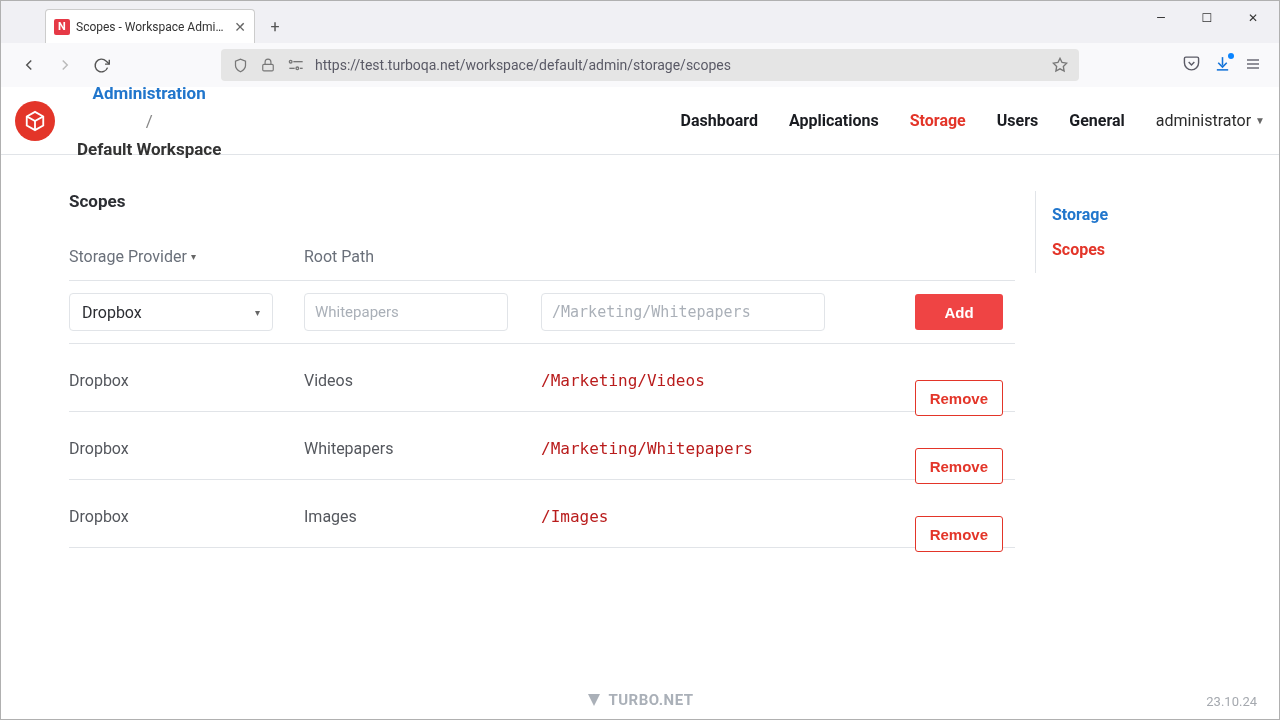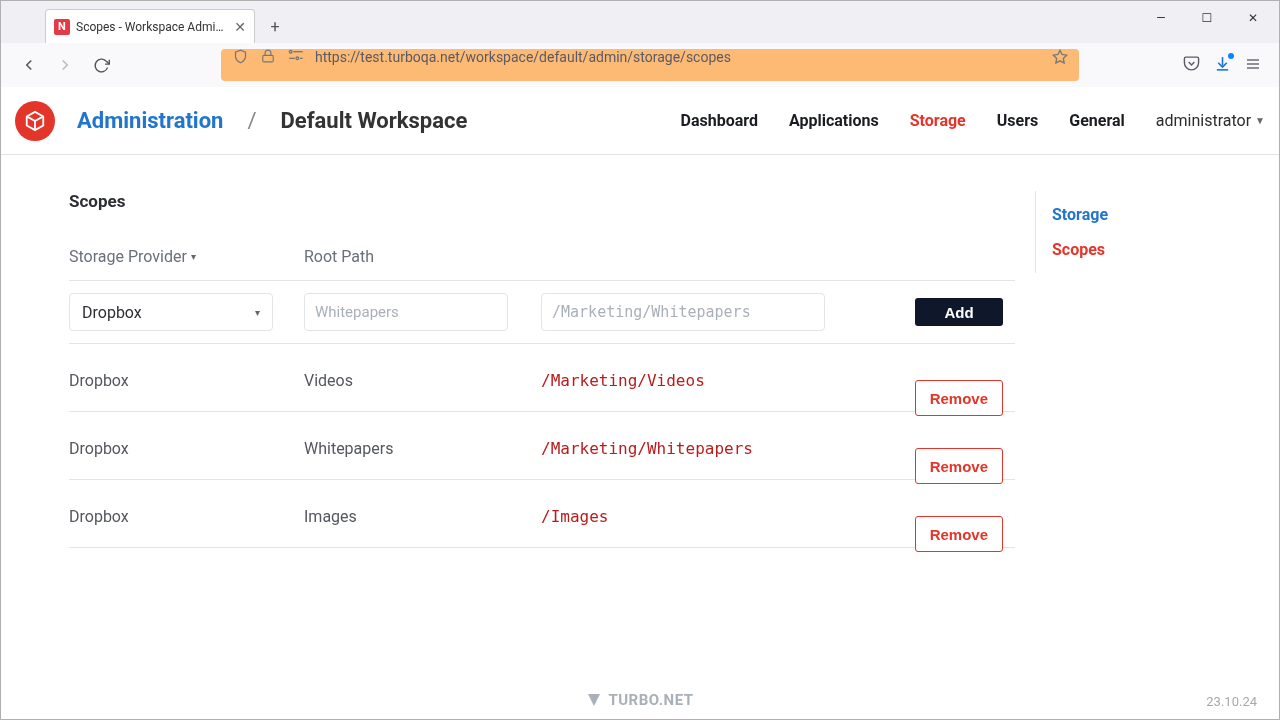--- a/index.html
+++ b/index.html
@@ -11,33 +11,33 @@
     .tab { width: 210px; height: 34px; background: #fff; border: 1px solid #ccc; border-bottom: none; border-radius: 4px 4px 0 0; display: flex; align-items: center; padding: 0 8px; font-size: 12px; color: #333; gap: 6px; }
     .tab-favicon { width: 16px; height: 16px; background: #e63946; border-radius: 2px; display: flex; align-items: center; justify-content: center; color: #fff; font-size: 11px; font-weight: bold; }
     .tab-title { flex: 1; overflow: hidden; white-space: nowrap; text-overflow: ellipsis; }
     .tab-close { font-size: 14px; color: #666; cursor: pointer; }
     .tab-new { width: 28px; height: 28px; display: flex; align-items: center; justify-content: center; font-size: 16px; color: #555; cursor: pointer; margin-left: 6px; margin-bottom: 3px; }
     .window-ctrls { position: absolute; right: 4px; top: 2px; display: flex; gap: 2px; }
     .window-btn { width: 44px; height: 30px; display: flex; align-items: center; justify-content: center; color: #333; font-size: 12px; cursor: pointer; }
     .addr-bar { height: 44px; display: flex; align-items: center; padding: 0 12px; gap: 4px; background: #f9f9fb; }
     .nav-btn { width: 32px; height: 32px; display: flex; align-items: center; justify-content: center; color: #555; border-radius: 4px; cursor: pointer; }
     .nav-btn.disabled { color: #bbb; }
-    .url-box { flex: 1; height: 32px; background: #fdba74; border-radius: 4px; display: flex; padding: 0 10px; gap: 10px; margin: 0 100px 0 100px; color: #5a5a66; font-size: 14px; }
+    .url-box { flex: 1; height: 32px; background: #e5e5e5; border-radius: 4px; display: flex; align-items: center; padding: 0 10px; gap: 10px; margin: 0 100px 0 100px; color: #5a5a66; font-size: 14px; }
     .url-text { flex: 1; white-space: nowrap; overflow: hidden; }
     .url-icon { color: #777; width: 18px; display:flex; justify-content:center; }
 
     .right-chrome-icons { display:flex; gap:14px; align-items:center; padding-right:6px; }
     .right-chrome-icons div { color:#5b5b66; position:relative; }
     .dl-dot::after { content:""; position:absolute; width:6px; height:6px; border-radius:50%; background:#0a84ff; top:-2px; right:-3px; }
 
     
     .site-header { height: 68px; border-bottom: 1px solid #e1e4e8; display: flex; align-items: center; padding: 0 14px; }
     .logo { width: 40px; height: 40px; background: #e33529; border-radius: 50%; display: flex; align-items: center; justify-content: center; margin-right: 22px; }
     .logo svg { width: 22px; height: 22px; }
-    .breadcrumb { font-size: 22px; font-weight: 700; display: flex; align-items: center; gap: 24px; }
+    .breadcrumb { font-size: 17px; font-weight: 700; display: flex; align-items: center; gap: 8px; flex-direction: column; }
     .breadcrumb .admin { color: #2176cc; }
     .breadcrumb .sep { color: #888; font-weight: 400; }
     .nav-tabs { margin-left: auto; display: flex; gap: 31px; align-items: center; font-size: 16px; font-weight: 700; }
     .nav-tab { color: #1a1c21; cursor: pointer; }
     .nav-tab.active { color: #e33529; }
     .user-menu { display:flex; align-items:center; gap:4px; cursor:pointer; font-size:16px; font-weight:400; color:#2c2c2c; }
 
     
     .content { padding: 36px 12px 0 68px; display: flex; gap: 20px; height: calc(100% - 86px - 68px); position: relative; }
     .main-col { flex: 0 0 946px; }
@@ -54,21 +54,21 @@
     .col-head { font-size: 16px; color: #6a707a; font-weight: 400; display:flex; align-items:center; gap:4px; }
     .body-row { height: 68px; }
     .input-row { border-bottom: 1px solid #e1e4e8; padding: 12px 0; display: grid; grid-template-columns: 235px 237px 344px 130px; align-items: center; }
     .btn-cell { display:flex; justify-content:flex-end; padding-right:12px; }
 
     .select-box { width: 204px; height: 38px; border: 1px solid #e1e4e8; border-radius: 4px; display: flex; align-items: center; justify-content: space-between; padding: 0 12px; font-size: 16px; color: #2c2e33; cursor:pointer; background:#fff; }
     .text-input { width: 204px; height: 38px; border: 1px solid #e1e4e8; border-radius: 4px; padding: 0 10px; font-size: 15px; color:#333; font-family:inherit; }
     .text-input::placeholder { color: #aab0b8; }
     .text-input.wide { width: 284px; font-family: "Consolas", monospace; }
 
-    .btn-add { width: 88px; height: 28px; background: #0f172a; color: #fff; border: none; border-radius: 3px; font-size: 15px; font-weight: 700; cursor:pointer; }
+    .btn-add { width: 88px; height: 36px; background: #ef4444; color: #fff; border: none; border-radius: 3px; font-size: 15px; font-weight: 700; cursor:pointer; }
     .btn-remove { height: 36px; padding: 0 14px; background: #fff; color: #e33529; border: 1px solid #e33529; border-radius: 3px; font-size: 15px; font-weight: 700; cursor:pointer;margin-top:36px; }
 
     .cell-text { font-size: 16px; color: #54575d; }
     .cell-mono { font-family: "Consolas", monospace; font-size: 16px; color: #b91c1c; }
 
     .footer { position: absolute; bottom: 10px; left: 0; right: 0; display:flex; justify-content:center; align-items:center; color:#aab0b8; font-weight:700; font-size:15px; letter-spacing:0.5px; gap:6px; }
     .version { position:absolute; right:22px; bottom:10px; color:#a5a9af; font-size:13px; }
 
     .caret { font-size: 10px; color: #666; }
   </style>

